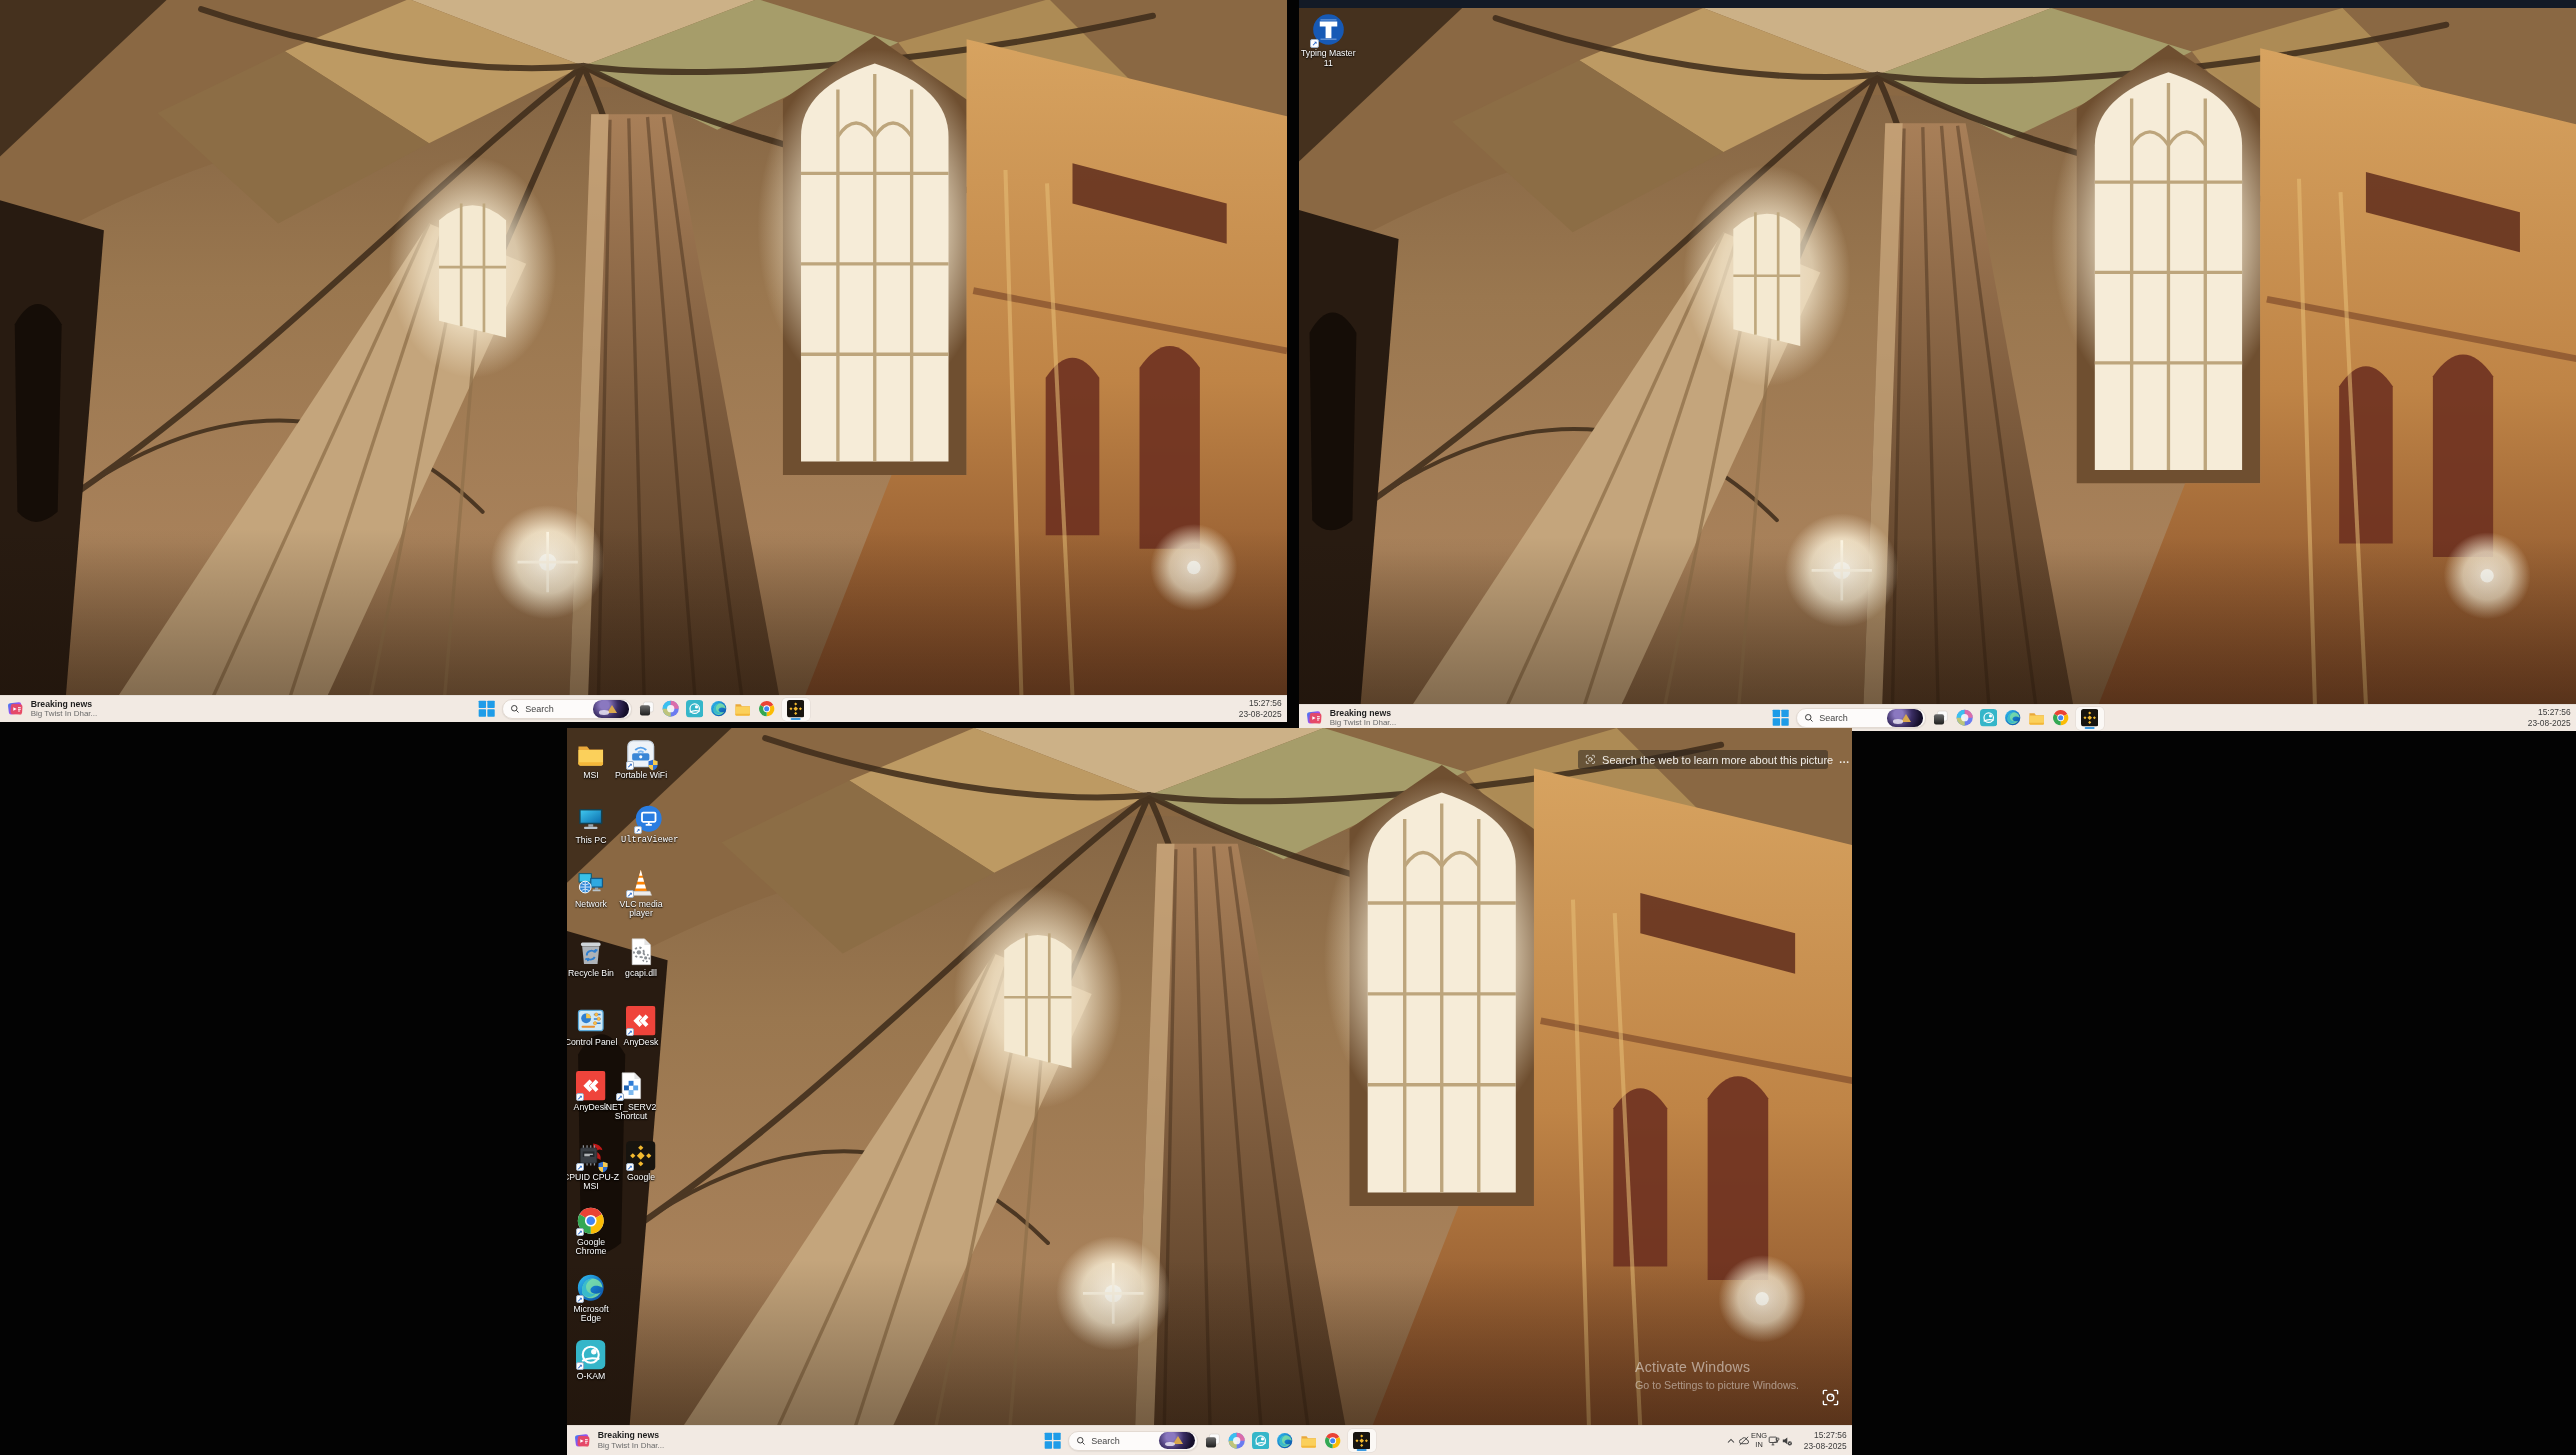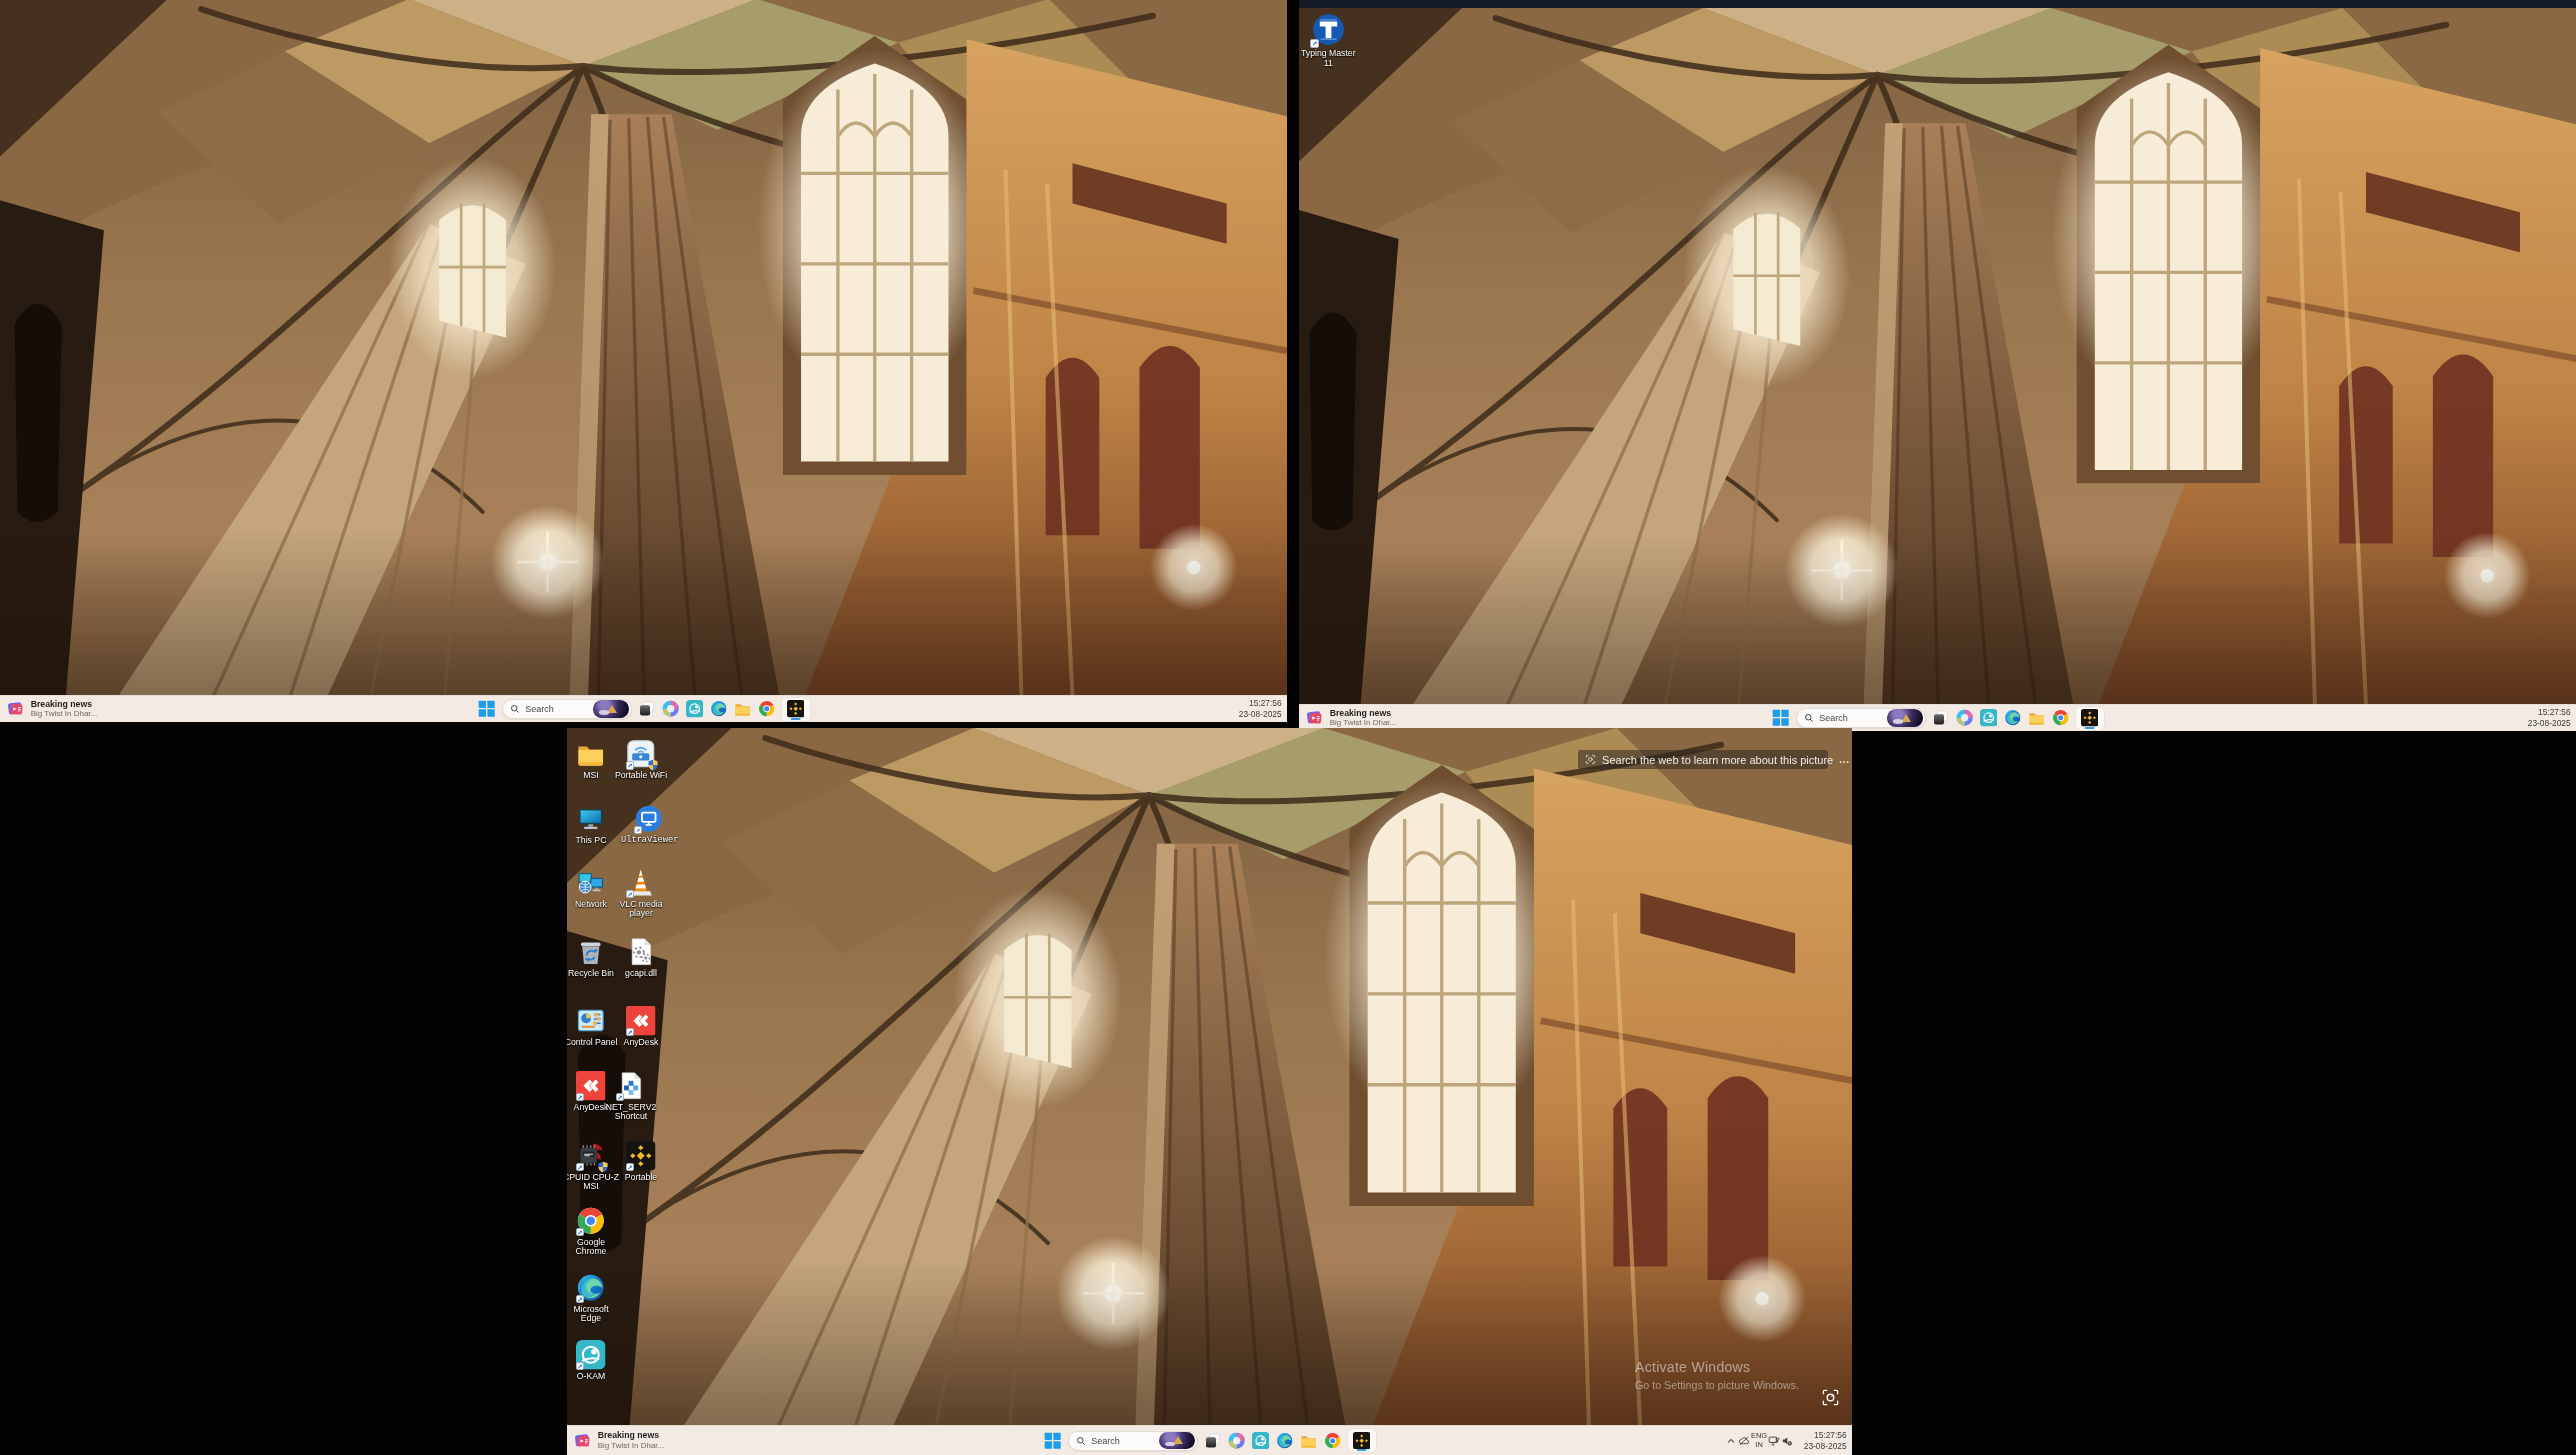--- a/index.html
+++ b/index.html
@@ -652,21 +652,21 @@
         </span>
         <span class="dlabel">CPUID CPU-Z MSI</span>
       </div>
     <div class="dcell" style="left:46px;top:413px;">
         <span class="dart">
           <svg class="dicon" viewBox="0 0 44 44" width="29.5" height="29.5">
             <use href="#i-binance"></use>
           </svg>
           <span class="sc">↗</span>
         </span>
-        <span class="dlabel">Portable</span>
+        <span class="dlabel">Google</span>
       </div>
     <div class="dcell" style="left:-4px;top:478px;">
         <span class="dart">
           <svg class="dicon" viewBox="0 0 44 44" width="29.5" height="29.5">
             <use href="#i-chrome"></use>
           </svg>
           <span class="sc">↗</span>
         </span>
         <span class="dlabel">Google Chrome</span>
       </div>

